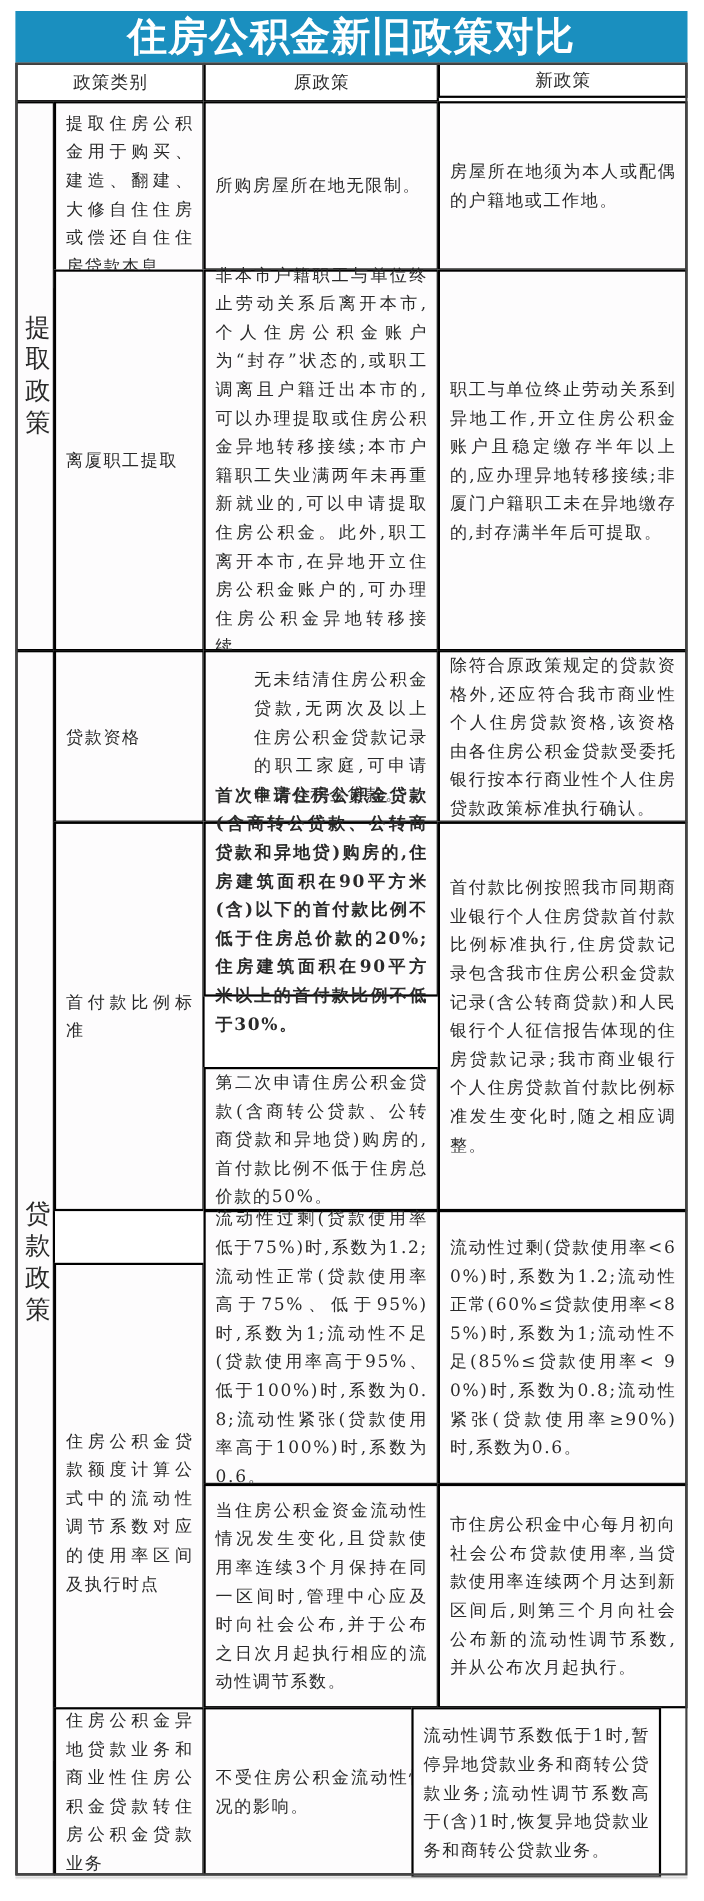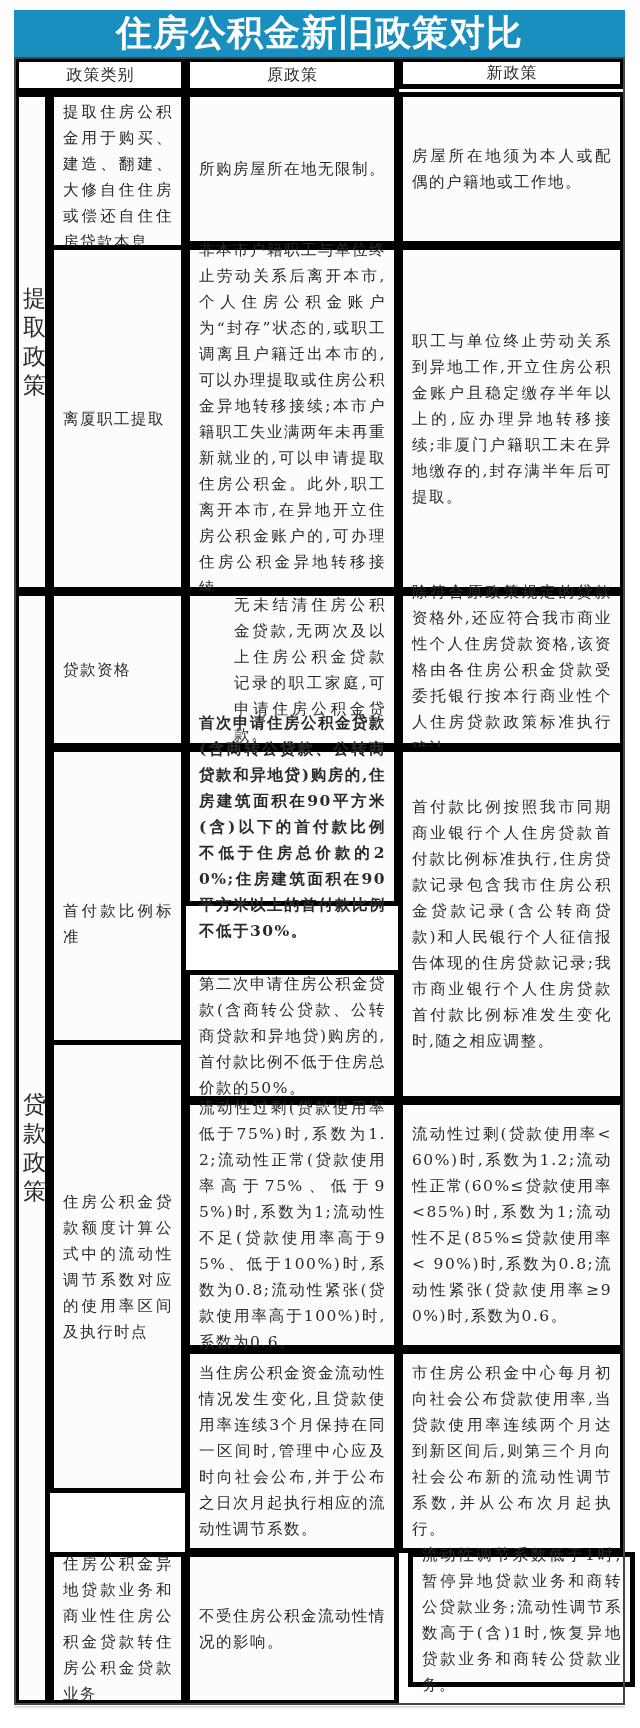--- a/index.html
+++ b/index.html
@@ -10,21 +10,21 @@
     }
     .title-bar {
       position: absolute; left: 14px; top: 10px; width: 611px; height: 47px;
       background: #1a8fbf; color: #ffffff;
       font-family: "DejaVu Sans", "Liberation Sans", sans-serif;
       font-size: 36px; font-weight: bold; letter-spacing: 1px;
       display: flex; align-items: center; justify-content: center;
     }
     .cell {
       position: absolute; box-sizing: border-box;
-      border: 5px solid #000000;
+      border: 2px solid #000000;
       background: #fdfcfd;
       font-size: 15.5px; line-height: 26px;
       padding: 6px 8px 6px 9px;
       display: flex; align-items: center;
       letter-spacing: 1.5px;
       text-align: justify;
       word-break: break-all;
     }
     .cell span { display: block; width: 100%; }
     .hdr {
@@ -106,21 +106,21 @@
 <div class="cell" style="left:185px;top:747px;width:214px;height:159px;font-weight:bold;">
     <span>首次申请住房公积金贷款(含商转公贷款、公转商贷款和异地贷)购房的,住房建筑面积在90平方米(含)以下的首付款比例不低于住房总价款的20%;住房建筑面积在90平方米以上的首付款比例不低于30%。</span>
   </div>
 <div class="cell" style="left:185px;top:970px;width:214px;height:131px;">
     <span>第二次申请住房公积金贷款(含商转公贷款、公转商贷款和异地贷)购房的,首付款比例不低于住房总价款的50%。</span>
   </div>
 <div class="cell" style="left:398px;top:747px;width:227px;height:354px;">
     <span>首付款比例按照我市同期商业银行个人住房贷款首付款比例标准执行,住房贷款记录包含我市住房公积金贷款记录(含公转商贷款)和人民银行个人征信报告体现的住房贷款记录;我市商业银行个人住房贷款首付款比例标准发生变化时,随之相应调整。</span>
   </div>
 
-<div class="cell" style="left:49px;top:1040px;width:137px;height:453px;">
+<div class="cell" style="left:49px;top:1148px;width:137px;height:453px;">
     <span>住房公积金贷款额度计算公式中的流动性调节系数对应的使用率区间及执行时点</span>
   </div>
 <div class="cell" style="left:185px;top:1100px;width:214px;height:250px;">
     <span>流动性过剩(贷款使用率低于75%)时,系数为1.2;流动性正常(贷款使用率高于75%、低于95%)时,系数为1;流动性不足(贷款使用率高于95%、低于100%)时,系数为0.8;流动性紧张(贷款使用率高于100%)时,系数为0.6。</span>
   </div>
 <div class="cell" style="left:398px;top:1100px;width:227px;height:250px;">
     <span>流动性过剩(贷款使用率&lt;60%)时,系数为1.2;流动性正常(60%≤贷款使用率&lt;85%)时,系数为1;流动性不足(85%≤贷款使用率&lt; 90%)时,系数为0.8;流动性紧张(贷款使用率≥90%)时,系数为0.6。</span>
   </div>
 <div class="cell" style="left:185px;top:1349px;width:214px;height:204px;">
     <span>当住房公积金资金流动性情况发生变化,且贷款使用率连续3个月保持在同一区间时,管理中心应及时向社会公布,并于公布之日次月起执行相应的流动性调节系数。</span>
@@ -128,18 +128,18 @@
 <div class="cell" style="left:398px;top:1349px;width:227px;height:204px;">
     <span>市住房公积金中心每月初向社会公布贷款使用率,当贷款使用率连续两个月达到新区间后,则第三个月向社会公布新的流动性调节系数,并从公布次月起执行。</span>
   </div>
 
 <div class="cell" style="left:49px;top:1552px;width:137px;height:153px;">
     <span>住房公积金异地贷款业务和商业性住房公积金贷款转住房公积金贷款业务</span>
   </div>
 <div class="cell" style="left:185px;top:1552px;width:214px;height:153px;">
     <span>不受住房公积金流动性情况的影响。</span>
   </div>
-<div class="cell" style="left:408px;top:1552px;width:227px;height:135px;">
+<div class="cell" style="left:374px;top:1552px;width:227px;height:155px;">
     <span>流动性调节系数低于1时,暂停异地贷款业务和商转公贷款业务;流动性调节系数高于(含)1时,恢复异地贷款业务和商转公贷款业务。</span>
   </div>
 
 <div class="outer"></div>
 <div class="shadow"></div>
 
 </body></html>

